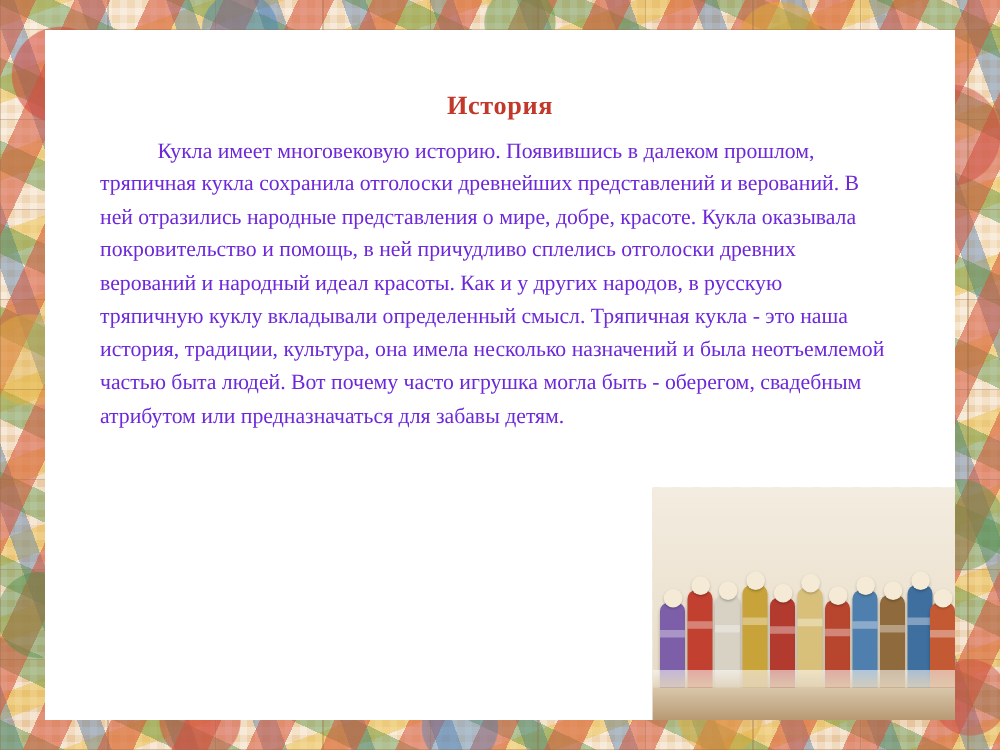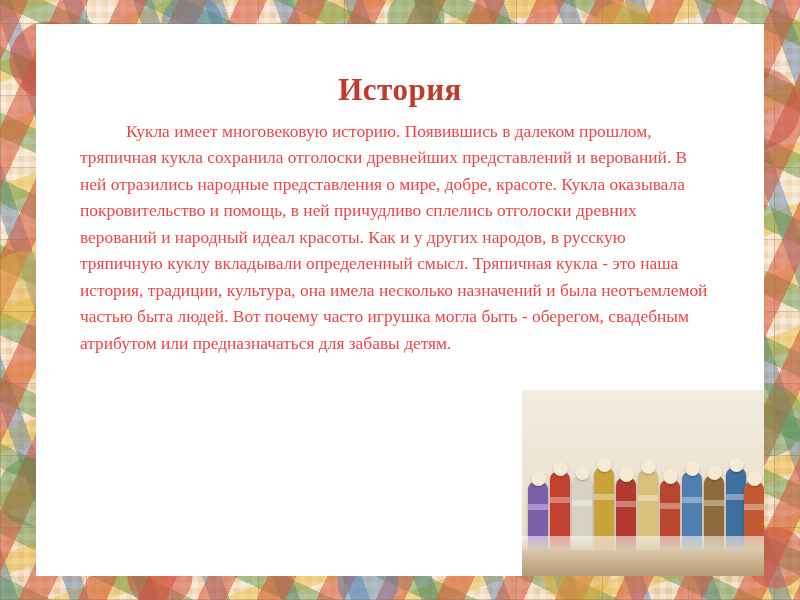--- a/index.html
+++ b/index.html
@@ -76,31 +76,31 @@
     background: #ffffff;
     box-sizing: border-box;
     padding: 30px 44px 0 44px;
   }
 
   .slide-title {
     margin: 18px 0 10px 0;
     text-align: center;
     font-family: "Liberation Serif", serif;
     font-weight: bold;
-    font-size: 31px;
+    font-size: 21px;
     color: #c0392b;
     letter-spacing: .5px;
   }
 
   .body-text {
     margin: 0;
     font-family: "Liberation Serif", serif;
     font-size: 17.4px;
     line-height: 1.52;
-    color: #ef4444;
+    color: #6d28d9;
     text-align: left;
     text-indent: 46px;
     padding-right: 8px;
   }
 
   
   .photo {
     position: absolute;
     right: 0px;
     bottom: 0px;

